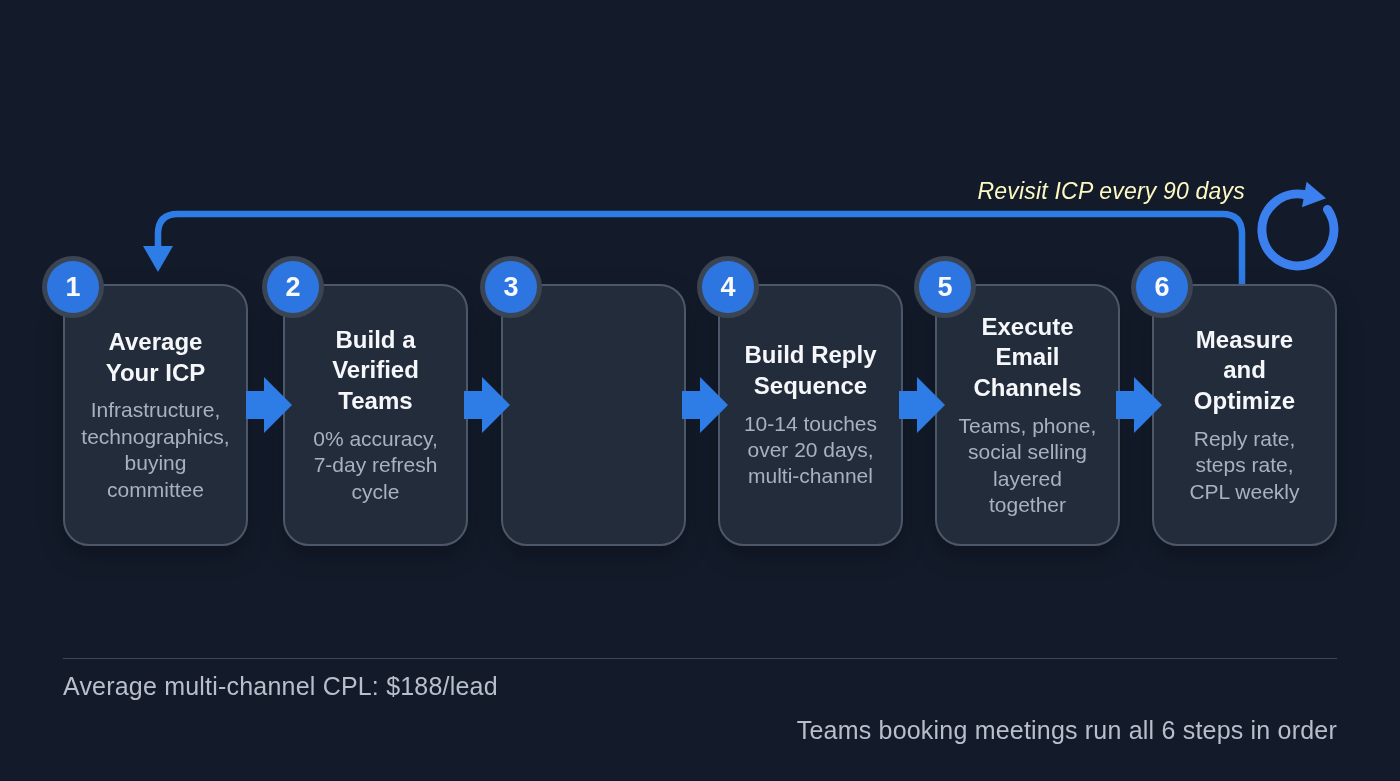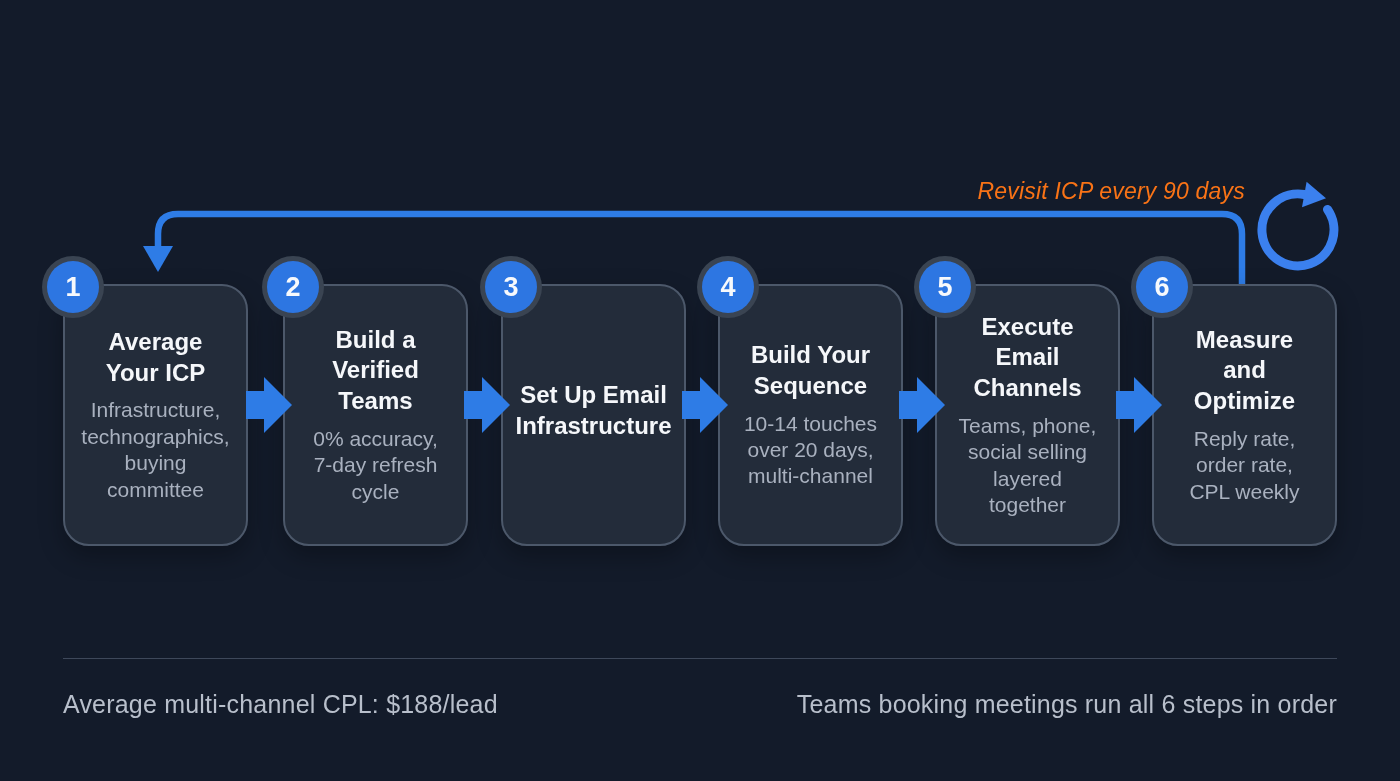--- a/index.html
+++ b/index.html
@@ -8,21 +8,21 @@
     width:1400px;height:781px;
     background:#131b2a;
     overflow:hidden;
     font-family:"Liberation Sans", sans-serif;
   }
   
   .loop-svg{position:absolute;left:0;top:0;width:1400px;height:781px;pointer-events:none;}
   .revisit-label{
     position:absolute;right:155px;top:178px;
     font-size:23px;font-style:italic;font-weight:500;
-    color:#f97316;letter-spacing:.2px;white-space:nowrap;
+    color:#fef9c3;letter-spacing:.2px;white-space:nowrap;
   }
   .refresh-svg{position:absolute;left:1248px;top:176px;width:100px;height:100px;}
   
   .card{
     position:absolute;top:284px;width:185px;height:262px;
     background:#232c3a;
     border:2px solid #4c586a;
     border-radius:26px;
     box-sizing:border-box;
     box-shadow:0 10px 24px rgba(0,0,0,.28);
@@ -47,25 +47,25 @@
     color:#a9b1bf;white-space:pre-line;margin:0;
   }
   
   .flow-arrow{position:absolute;top:377px;width:46px;height:56px;}
   
   .divider{
     position:absolute;left:63px;top:658px;width:1274px;height:1px;
     background:#3e485a;
   }
   .footer-text{
-    position:absolute;top:690px;
+    position:absolute;top:672px;
     font-size:25px;color:#b8bfcb;letter-spacing:.2px;white-space:nowrap;
   }
   .footer-left{left:63px;}
-  .footer-right{right:63px;}
+  .footer-right{right:63px;margin-top:44px;}
 </style>
 </head>
 <body>
 
 <div class="canvas">
 
   <svg class="loop-svg" viewBox="0 0 1400 781">
     <path d="M 1242 288 L 1242 234 Q 1242 214 1222 214 L 178 214 Q 158 214 158 234 L 158 249" fill="none" stroke="#2e7ce6" stroke-width="6.5"></path>
     <polygon points="143,246 173,246 158,272" fill="#2e7ce6"></polygon>
   </svg>
@@ -91,27 +91,25 @@
     <div class="badge">2</div>
     <h3 class="card-title">Build a
 Verified Teams</h3>
     <p class="card-sub">0% accuracy,
 7-day refresh
 cycle</p>
   </div>
 
   <div class="card" style="left:501px">
     <div class="badge">3</div>
-    <h3 class="card-title">Set Up Email
-Infrastructure</h3>
   </div>
 
   <div class="card" style="left:718px">
     <div class="badge">4</div>
-    <h3 class="card-title">Build Your
+    <h3 class="card-title">Build Reply
 Sequence</h3>
     <p class="card-sub">10-14 touches
 over 20 days,
 multi-channel</p>
   </div>
 
   <div class="card" style="left:935px">
     <div class="badge">5</div>
     <h3 class="card-title">Execute
 Email
@@ -121,21 +119,21 @@
 layered
 together</p>
   </div>
 
   <div class="card" style="left:1152px">
     <div class="badge">6</div>
     <h3 class="card-title">Measure
 and
 Optimize</h3>
     <p class="card-sub">Reply rate,
-order rate,
+steps rate,
 CPL weekly</p>
   </div>
 
   <svg class="flow-arrow" style="left:246px" viewBox="0 0 46 56">
       <polygon points="0,14 18,14 18,0 46,28 18,56 18,42 0,42" fill="#2e7ce6"></polygon>
     </svg>
   <svg class="flow-arrow" style="left:464px" viewBox="0 0 46 56">
       <polygon points="0,14 18,14 18,0 46,28 18,56 18,42 0,42" fill="#2e7ce6"></polygon>
     </svg>
   <svg class="flow-arrow" style="left:682px" viewBox="0 0 46 56">

